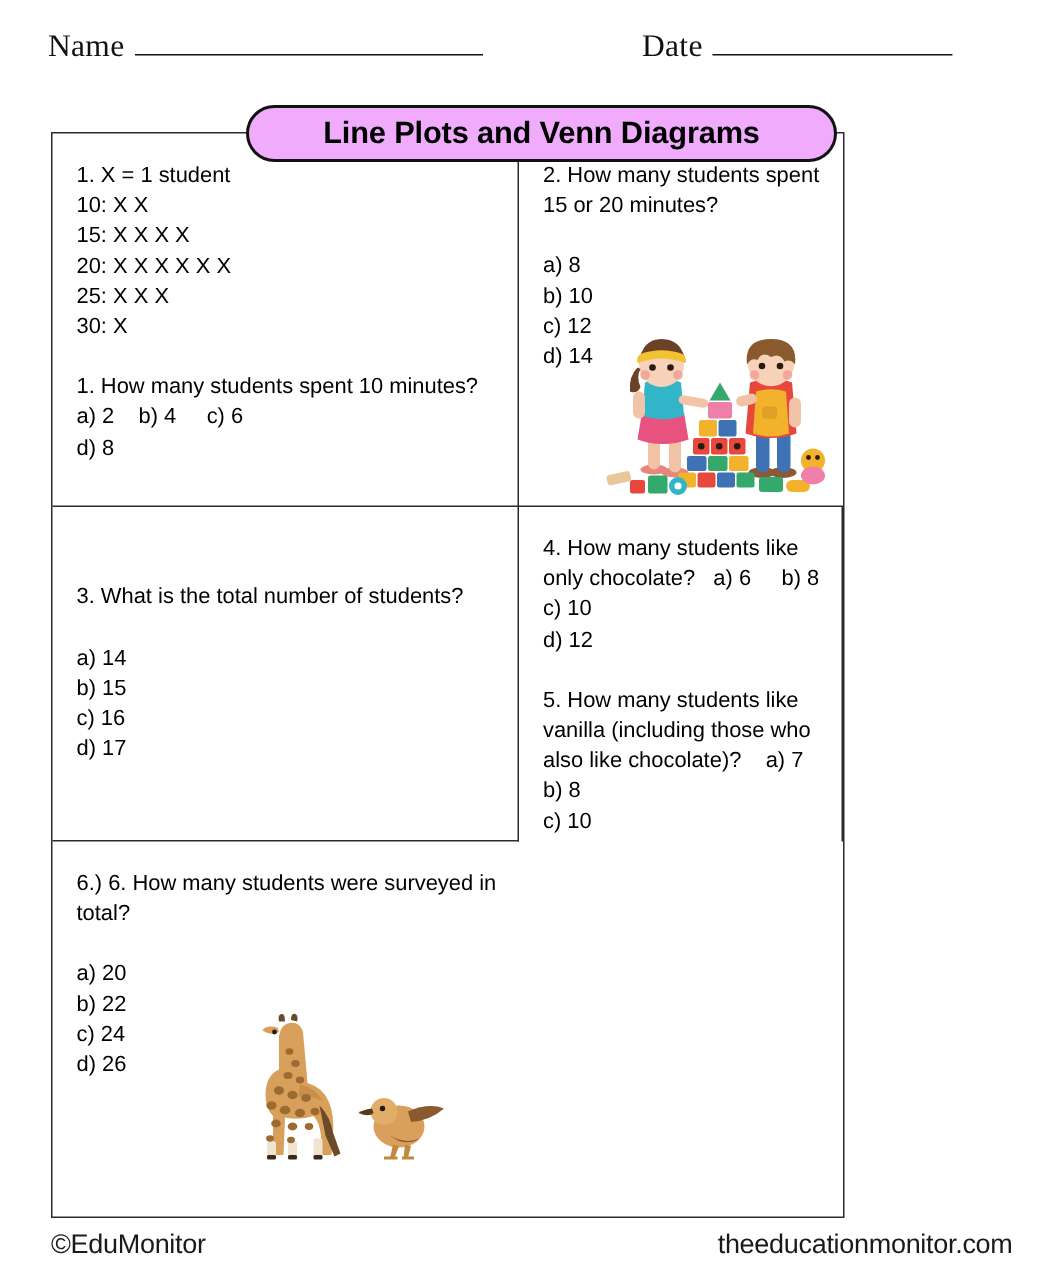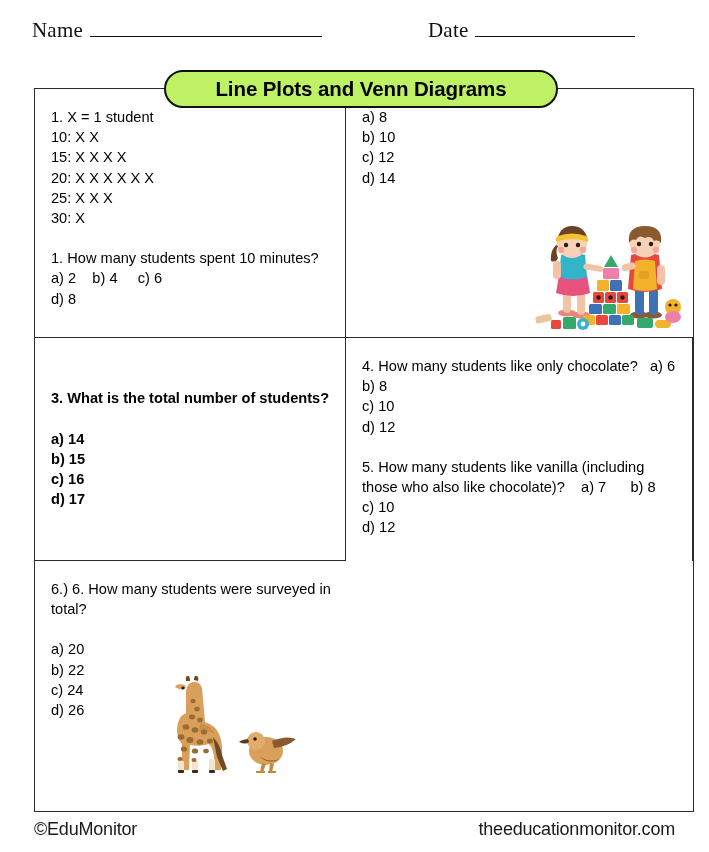--- a/index.html
+++ b/index.html
@@ -44,60 +44,60 @@
     margin-left: 7px;
   }
   .blank-name { width: 232px; }
   .blank-date { width: 160px; }
 
   
   .sheet {
     position: absolute;
     left: 34px;
     top: 88px;
-    width: 660px;
+    width: 529px;
     height: 724px;
     box-sizing: border-box;
     border: 1.5px solid #2b2b2b;
   }
   .grid {
     position: absolute;
     inset: 0;
     display: grid;
     grid-template-columns: 311px 1fr;
     grid-template-rows: 249px 223px 1fr;
   }
   .cell {
     position: relative;
     box-sizing: border-box;
     padding: 18px 14px 10px 16px;
     overflow: hidden;
   }
   .cell.col-left  { border-right: 1.5px solid #2b2b2b; }
   .cell.row-div   { border-bottom: 1.6px solid #2b2b2b; }
-  .cell.v-center  { display: flex; flex-direction: column; justify-content: center; padding-top: 0; padding-bottom: 0; font-weight: bold; }
+  .cell.v-center  { display: flex; flex-direction: column; justify-content: center; padding-top: 0; padding-bottom: 0; }
 
   .txt {
     font-size: 14.6px;
     line-height: 20.2px;
     white-space: pre-wrap;
     position: relative;
     z-index: 2;
   }
   .txt + .txt { margin-top: 20px; }
 
   
   .title-capsule {
     position: absolute;
     left: 164px;
     top: 70px;
     width: 394px;
     height: 38px;
     box-sizing: border-box;
-    background: #bef264;
+    background: #f0abfc;
     border: 2.1px solid #111111;
     border-radius: 19px;
     display: flex;
     align-items: center;
     justify-content: center;
     z-index: 5;
   }
   .title-capsule span {
     font-size: 20.5px;
     font-weight: bold;
@@ -161,20 +161,21 @@
 10: X X
 15: X X X X
 20: X X X X X X
 25: X X X
 30: X</div>
       <div class="txt">1. How many students spent 10 minutes?  a) 2    b) 4     c) 6
 d) 8</div>
     </div>
 
     <div class="cell row-div">
+      <div class="txt">2. How many students spent 15 or 20 minutes?</div>
       <div class="txt">a) 8
 b) 10
 c) 12
 d) 14</div>
 
       <svg class="art art-kids" viewBox="0 0 162 112">
 
         <g>
           <ellipse cx="40" cy="88" rx="9" ry="3.4" fill="#e8857c"></ellipse>
           <ellipse cx="54" cy="90" rx="9" ry="3.4" fill="#e8857c"></ellipse>

